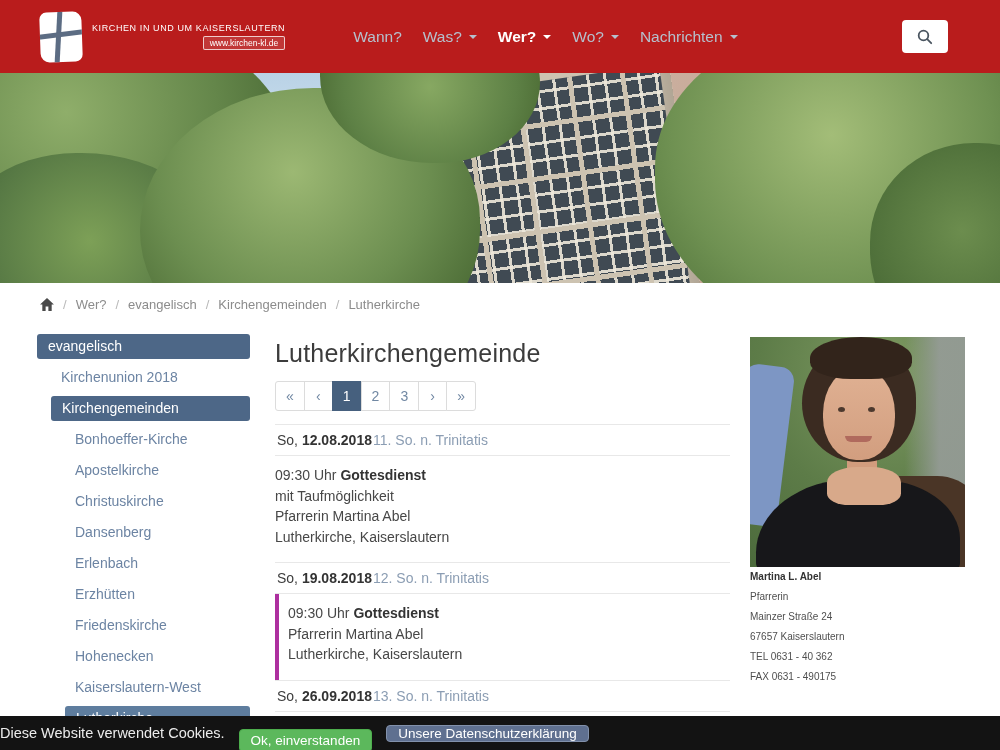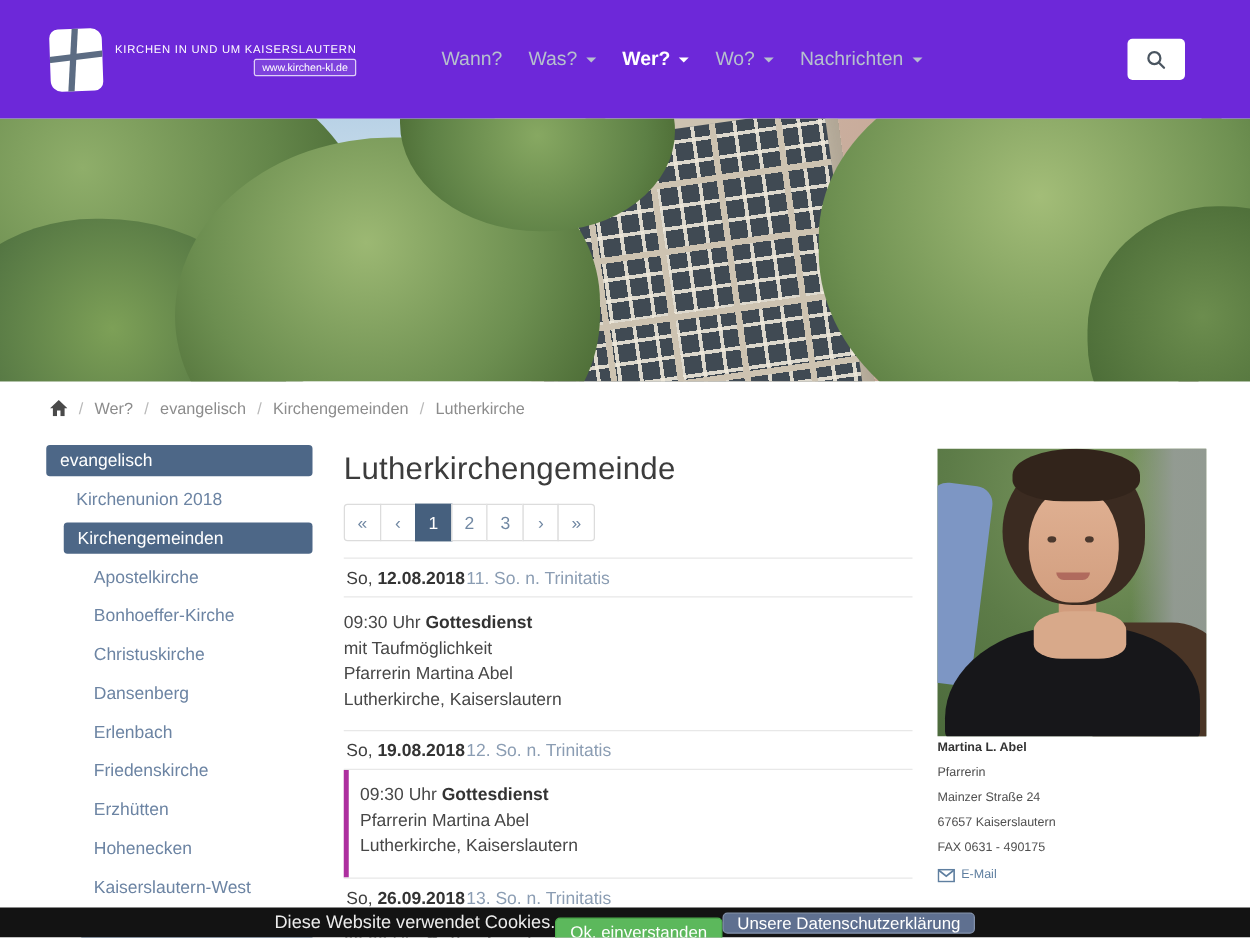--- a/index.html
+++ b/index.html
@@ -6,21 +6,21 @@
   html,body { width:1000px; height:750px; }
   body {
     font-family:"Liberation Sans", sans-serif;
     background:#fff; color:#4a4a4a;
     position:relative; overflow:hidden;
   }
   a { text-decoration:none; cursor:pointer; }
 
   
   .navbar {
-    height:95px; background:#6d28d9;
+    height:73px; background:#b91c1c;
     display:flex; align-items:center;
     padding:0 52px 0 40px; position:relative;
   }
   .brand { display:flex; align-items:center; gap:10px; }
   .logo-mark {
     position:relative; width:42px; height:50px; background:#fff;
     border-radius:7px 9px 7px 9px; transform:rotate(-2deg); overflow:hidden;
     flex:0 0 auto;
   }
   .logo-mark::before {
@@ -177,23 +177,23 @@
   .p-neck { left:97px; top:116px; width:30px; height:26px; background:#d19c7d; }
   .p-chest { left:77px; top:130px; width:74px; height:38px; background:#d8a98a; border-radius:40% 40% 30% 30%; }
   .p-top { left:6px; top:142px; width:204px; height:92px; background:#17171a; border-radius:48% 42% 8px 8px / 80% 65% 8px 8px; }
 
   .contact { font-size:10px; line-height:20px; color:#4f4f4f; }
   .contact .c-name { font-weight:700; color:#333; }
   .email-link { display:flex; align-items:center; gap:5px; color:#5f7fa0; margin-top:1px; }
 
   
   .cookie-bar {
-    position:absolute; left:0; right:0; bottom:0; height:24px;
+    position:absolute; left:0; right:0; bottom:0; height:34px;
     background:#131313; color:#ececec; z-index:50;
-    display:flex; align-items:center; justify-content:center; gap:0;
+    display:flex; align-items:center; gap:14px;
     font-size:14.5px;
   }
   .btn-accept {
     background:#5cb85c; border:1px solid #4cae4c; color:#fff;
     font-size:13.5px; padding:3px 11px; border-radius:4px; cursor:pointer;
     font-family:inherit;
     margin-top:15px;
   }
   .btn-privacy {
     background:#5f7090; border:1px solid #8291ab; color:#fff;
@@ -275,27 +275,27 @@
       <a>Lutherkirche</a>
     </span>
 </div>
 
 <div class="content">
 
   <aside class="sidebar" id="sidebar">
       <a class="sb-item lvl0 sb-active-dark">evangelisch</a>
       <a class="sb-item lvl1 sb-link">Kirchenunion 2018</a>
       <a class="sb-item lvl1 sb-active-dark">Kirchengemeinden</a>
+      <a class="sb-item lvl2 sb-link">Bonhoeffer-Kirche</a>
       <a class="sb-item lvl2 sb-link">Apostelkirche</a>
-      <a class="sb-item lvl2 sb-link">Bonhoeffer-Kirche</a>
       <a class="sb-item lvl2 sb-link">Christuskirche</a>
       <a class="sb-item lvl2 sb-link">Dansenberg</a>
       <a class="sb-item lvl2 sb-link">Erlenbach</a>
+      <a class="sb-item lvl2 sb-link">Erzhütten</a>
       <a class="sb-item lvl2 sb-link">Friedenskirche</a>
-      <a class="sb-item lvl2 sb-link">Erzhütten</a>
       <a class="sb-item lvl2 sb-link">Hohenecken</a>
       <a class="sb-item lvl2 sb-link">Kaiserslautern-West</a>
       <a class="sb-item lvl2 sb-active-light">Lutherkirche</a>
       <a class="sb-item lvl3 sb-link">Nachrichten</a>
     </aside>
 
   <main class="main">
     <h1 class="page-title">Lutherkirchengemeinde</h1>
     <ul class="pagination" id="pagination">
         <li>«</li>
@@ -346,28 +346,22 @@
       <div class="p-fringe"></div>
       <div class="p-eye l"></div>
       <div class="p-eye r"></div>
       <div class="p-mouth"></div>
     </div>
     <div class="contact">
       <div class="c-name">Martina L. Abel</div>
       <div>Pfarrerin</div>
       <div>Mainzer Straße 24</div>
       <div>67657 Kaiserslautern</div>
+      <div>TEL 0631 - 40 362</div>
       <div>FAX 0631 - 490175</div>
-      <a class="email-link">
-        <svg width="14" height="11" viewBox="0 0 14 11">
-          <rect x="0.7" y="0.7" width="12.6" height="9.6" fill="none" stroke="#5f7fa0" stroke-width="1.3"></rect>
-          <path d="M1 1.2 L7 6 L13 1.2" fill="none" stroke="#5f7fa0" stroke-width="1.3"></path>
-        </svg>
-        <span>E-Mail</span>
-      </a>
     </div>
   </aside>
 </div>
 
 <div class="cookie-bar">
   <span>Diese Website verwendet Cookies.</span>
   <button class="btn-accept">Ok, einverstanden</button>
   <button class="btn-privacy">Unsere Datenschutzerklärung</button>
 </div>
 

